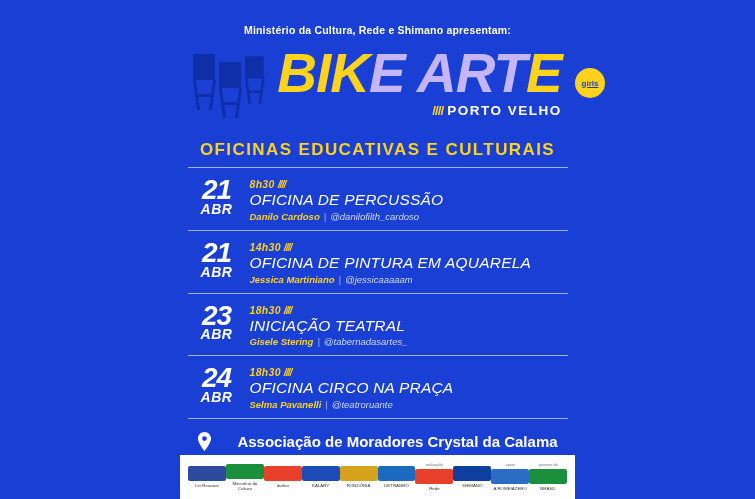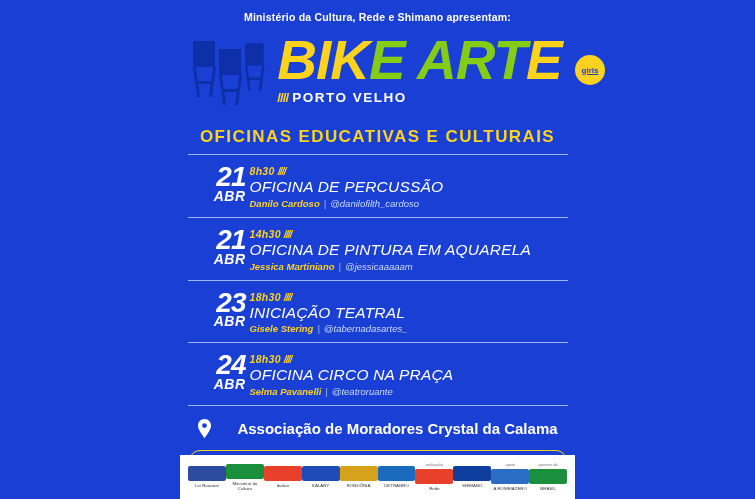--- a/index.html
+++ b/index.html
@@ -14,21 +14,21 @@
     width: 755px; height: 499px;
     background: #1a3fd4;
   }
   
   .presenters {
     text-align: center;
     color: #ffffff;
     font-size: 10.5px;
     font-weight: bold;
     letter-spacing: .2px;
-    padding-top: 11px;
+    padding-top: 24px;
   }
   .logo-row {
     position: relative;
     display: flex;
     justify-content: center;
     align-items: flex-end;
     margin-top: 6px;
     height: 76px;
   }
   
@@ -73,24 +73,24 @@
     position: relative;
   }
   .bike-arte {
     font-size: 55px;
     font-weight: bold;
     font-style: italic;
     letter-spacing: -1px;
     line-height: .95;
     color: #ffd21e;
   }
-  .bike-arte .dark { color: #84cc16; }
+  .bike-arte .dark { color: #c4b5fd; }
   .porto {
     margin-top: 4px;
-    text-align: left;
+    text-align: right;
     font-size: 13.5px;
     font-weight: bold;
     letter-spacing: 1.5px;
     color: #ffffff;
   }
   .porto .slashes { color: #ffd21e; letter-spacing: -1px; margin-right: 4px; }
   .girls-badge {
     position: absolute;
     top: 26px; right: 150px;
     width: 30px; height: 30px;
@@ -126,21 +126,21 @@
   .event {
     display: flex;
     align-items: flex-start;
     padding: 9px 0 8px;
     border-bottom: 1.5px solid #9fb4f2;
   }
   .event:last-child { border-bottom: 1.5px solid #9fb4f2; }
   .date {
     width: 58px;
     flex: 0 0 58px;
-    text-align: right;
+    text-align: center;
     color: #ffffff;
     font-style: italic;
     font-weight: bold;
     line-height: .92;
   }
   .date .day { font-size: 28px; letter-spacing: -1px; }
   .date .mon { font-size: 14px; letter-spacing: .5px; }
   .info { padding-left: 4px; padding-top: 1px; }
   .time {
     color: #ffd21e;

